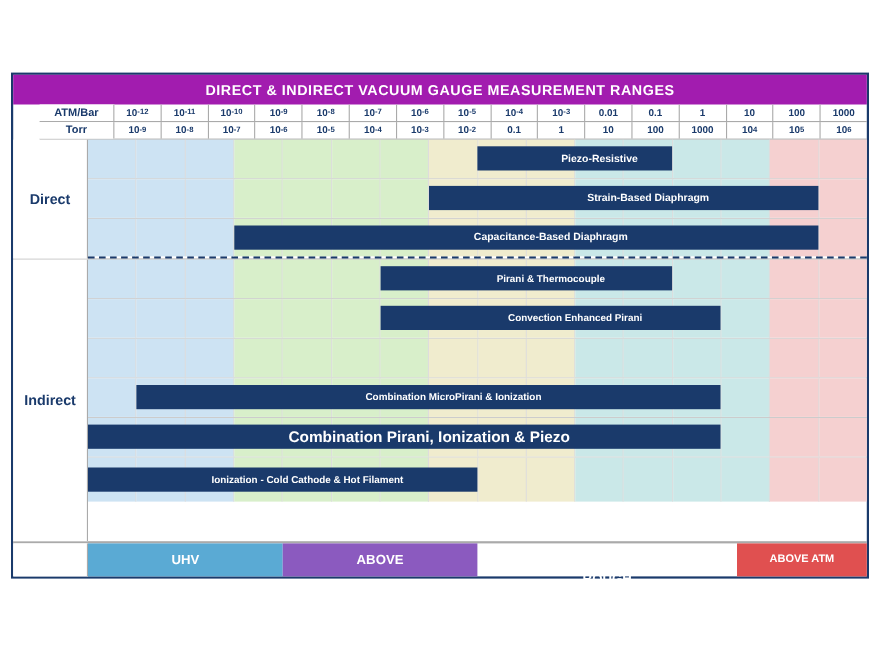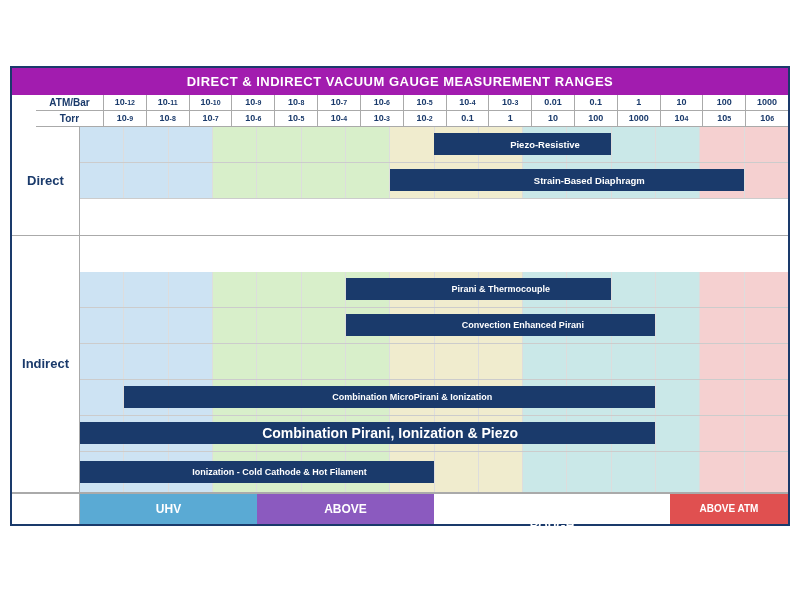--- a/index.html
+++ b/index.html
@@ -227,25 +227,46 @@
               <div class="grid-bg-cell" style="background-color: rgb(240, 236, 206);"></div>
               <div class="grid-bg-cell" style="background-color: rgb(202, 232, 232);"></div>
               <div class="grid-bg-cell" style="background-color: rgb(202, 232, 232);"></div>
               <div class="grid-bg-cell" style="background-color: rgb(202, 232, 232);"></div>
               <div class="grid-bg-cell" style="background-color: rgb(202, 232, 232);"></div>
               <div class="grid-bg-cell" style="background-color: rgb(245, 208, 208);"></div>
               <div class="grid-bg-cell" style="background-color: rgb(245, 208, 208);"></div>
             </div>
             <div class="gauge-bar" style="left: 43.75%; width: 50%; font-size: 9.5px;">Strain-Based Diaphragm</div>
           </div>
+          <div style="position: relative; height: 36px; border-bottom: 2px dashed rgb(26, 58, 107);">
+            <div class="grid-bg">
+              <div class="grid-bg-cell" style="background-color: rgb(205, 227, 243);"></div>
+              <div class="grid-bg-cell" style="background-color: rgb(205, 227, 243);"></div>
+              <div class="grid-bg-cell" style="background-color: rgb(205, 227, 243);"></div>
+              <div class="grid-bg-cell" style="background-color: rgb(216, 239, 202);"></div>
+              <div class="grid-bg-cell" style="background-color: rgb(216, 239, 202);"></div>
+              <div class="grid-bg-cell" style="background-color: rgb(216, 239, 202);"></div>
+              <div class="grid-bg-cell" style="background-color: rgb(216, 239, 202);"></div>
+              <div class="grid-bg-cell" style="background-color: rgb(240, 236, 206);"></div>
+              <div class="grid-bg-cell" style="background-color: rgb(240, 236, 206);"></div>
+              <div class="grid-bg-cell" style="background-color: rgb(240, 236, 206);"></div>
+              <div class="grid-bg-cell" style="background-color: rgb(202, 232, 232);"></div>
+              <div class="grid-bg-cell" style="background-color: rgb(202, 232, 232);"></div>
+              <div class="grid-bg-cell" style="background-color: rgb(202, 232, 232);"></div>
+              <div class="grid-bg-cell" style="background-color: rgb(202, 232, 232);"></div>
+              <div class="grid-bg-cell" style="background-color: rgb(245, 208, 208);"></div>
+              <div class="grid-bg-cell" style="background-color: rgb(245, 208, 208);"></div>
+            </div>
+            <div class="gauge-bar" style="left: 18.75%; width: 75%; font-size: 9.5px;">Capacitance-Based Diaphragm</div>
+          </div>
         </div>
       </div>
       <div style="display: flex;">
         <div class="section-label" style="height: 256px;">Indirect</div>
-        <div style="flex: 1 1 0%; display: flex; flex-direction: column; justify-content: flex-end;">
+        <div style="flex: 1 1 0%; display: flex; flex-direction: column;">
           <div style="position: relative; height: 36px; border-bottom: 1px solid rgb(204, 204, 204);">
             <div class="grid-bg">
               <div class="grid-bg-cell" style="background-color: rgb(205, 227, 243);"></div>
               <div class="grid-bg-cell" style="background-color: rgb(205, 227, 243);"></div>
               <div class="grid-bg-cell" style="background-color: rgb(205, 227, 243);"></div>
               <div class="grid-bg-cell" style="background-color: rgb(216, 239, 202);"></div>
               <div class="grid-bg-cell" style="background-color: rgb(216, 239, 202);"></div>
               <div class="grid-bg-cell" style="background-color: rgb(216, 239, 202);"></div>
               <div class="grid-bg-cell" style="background-color: rgb(216, 239, 202);"></div>
               <div class="grid-bg-cell" style="background-color: rgb(240, 236, 206);"></div>

